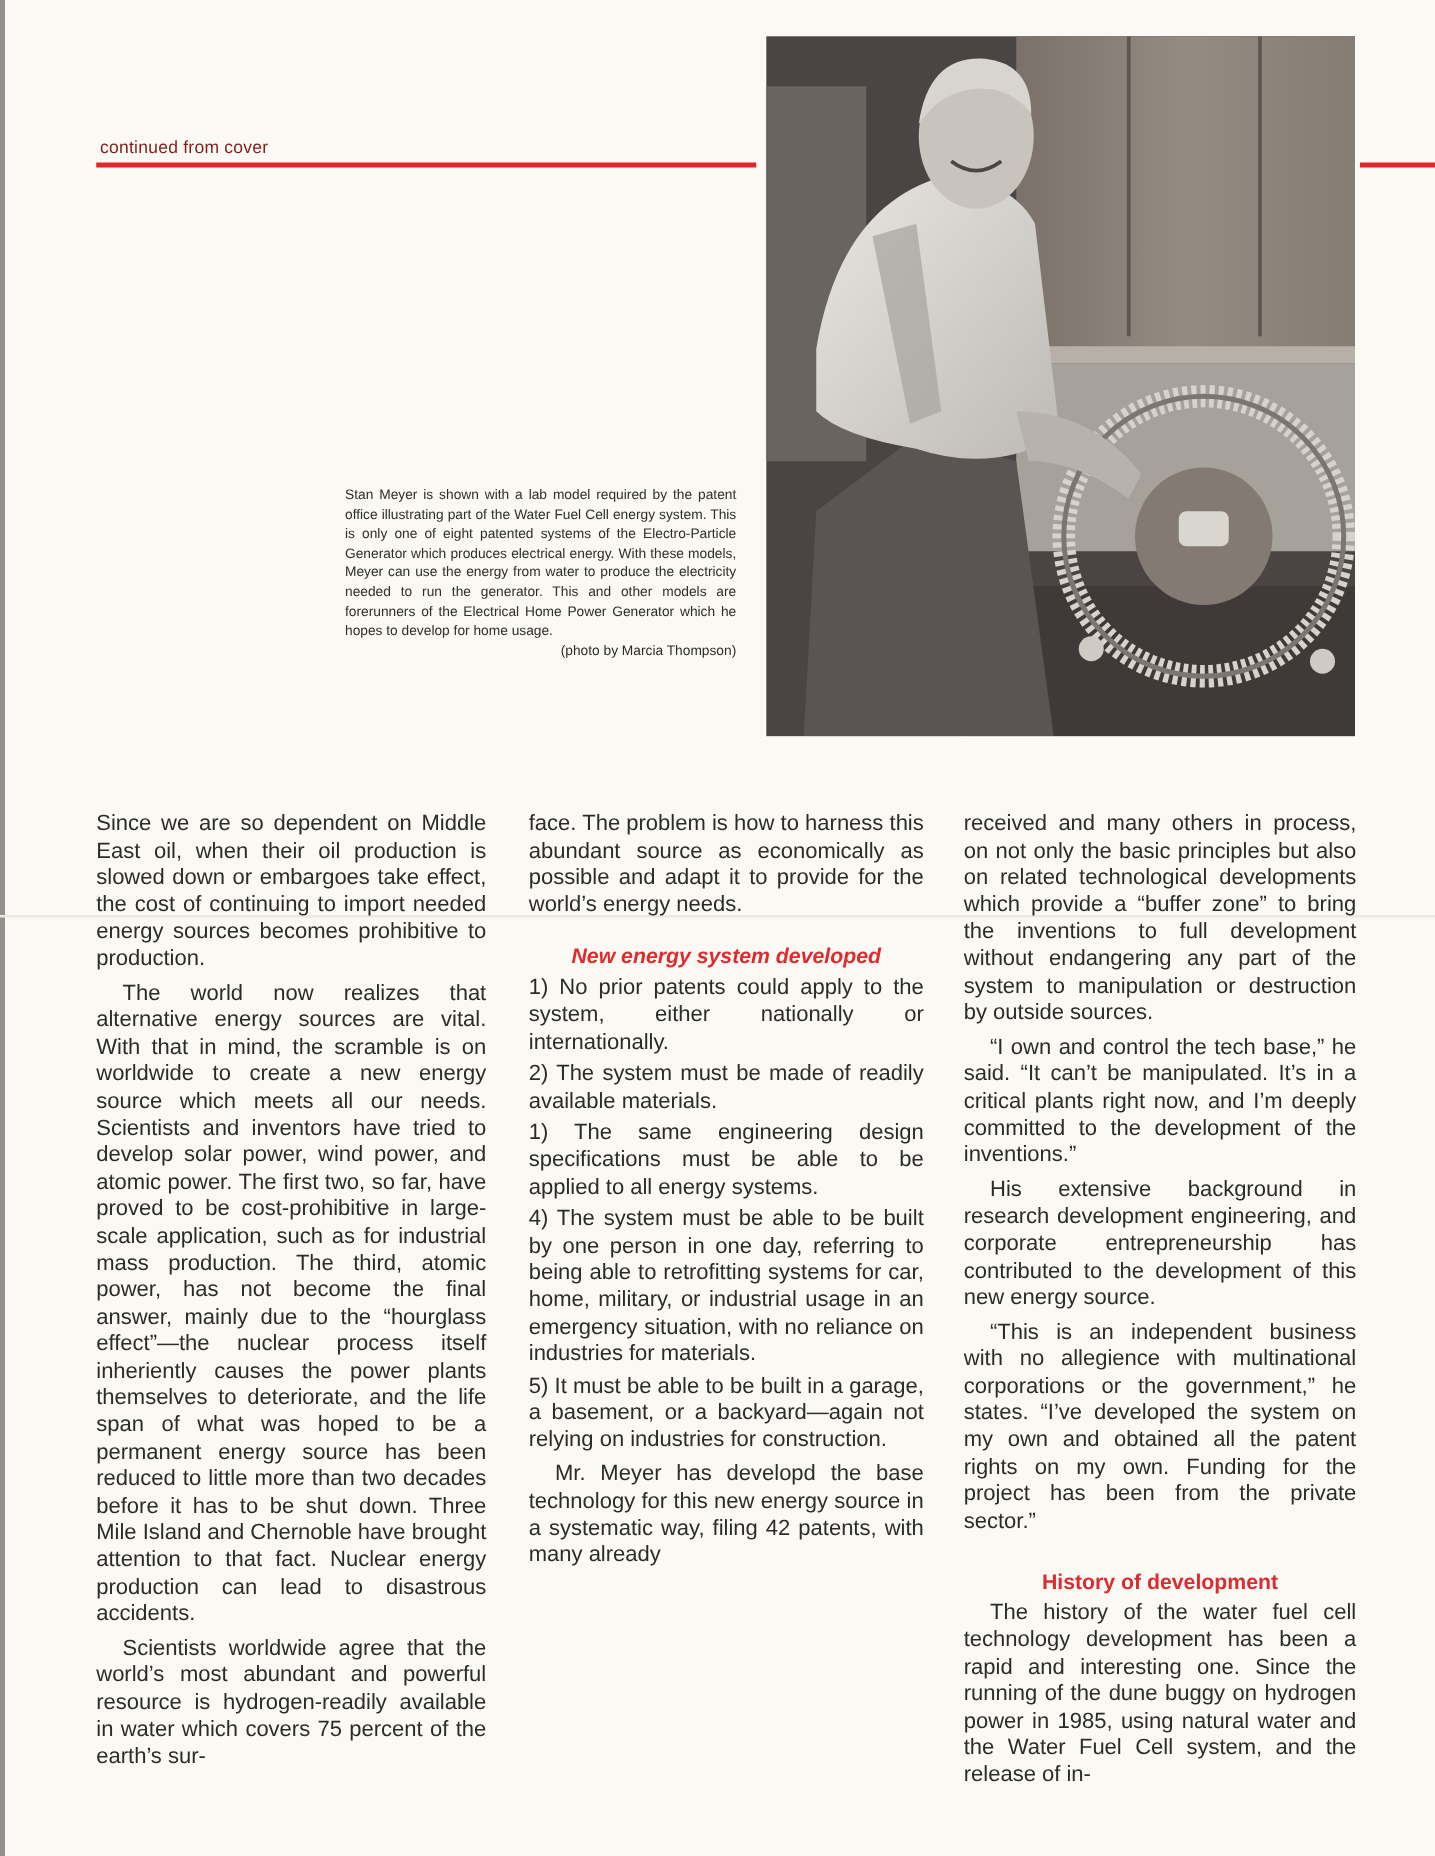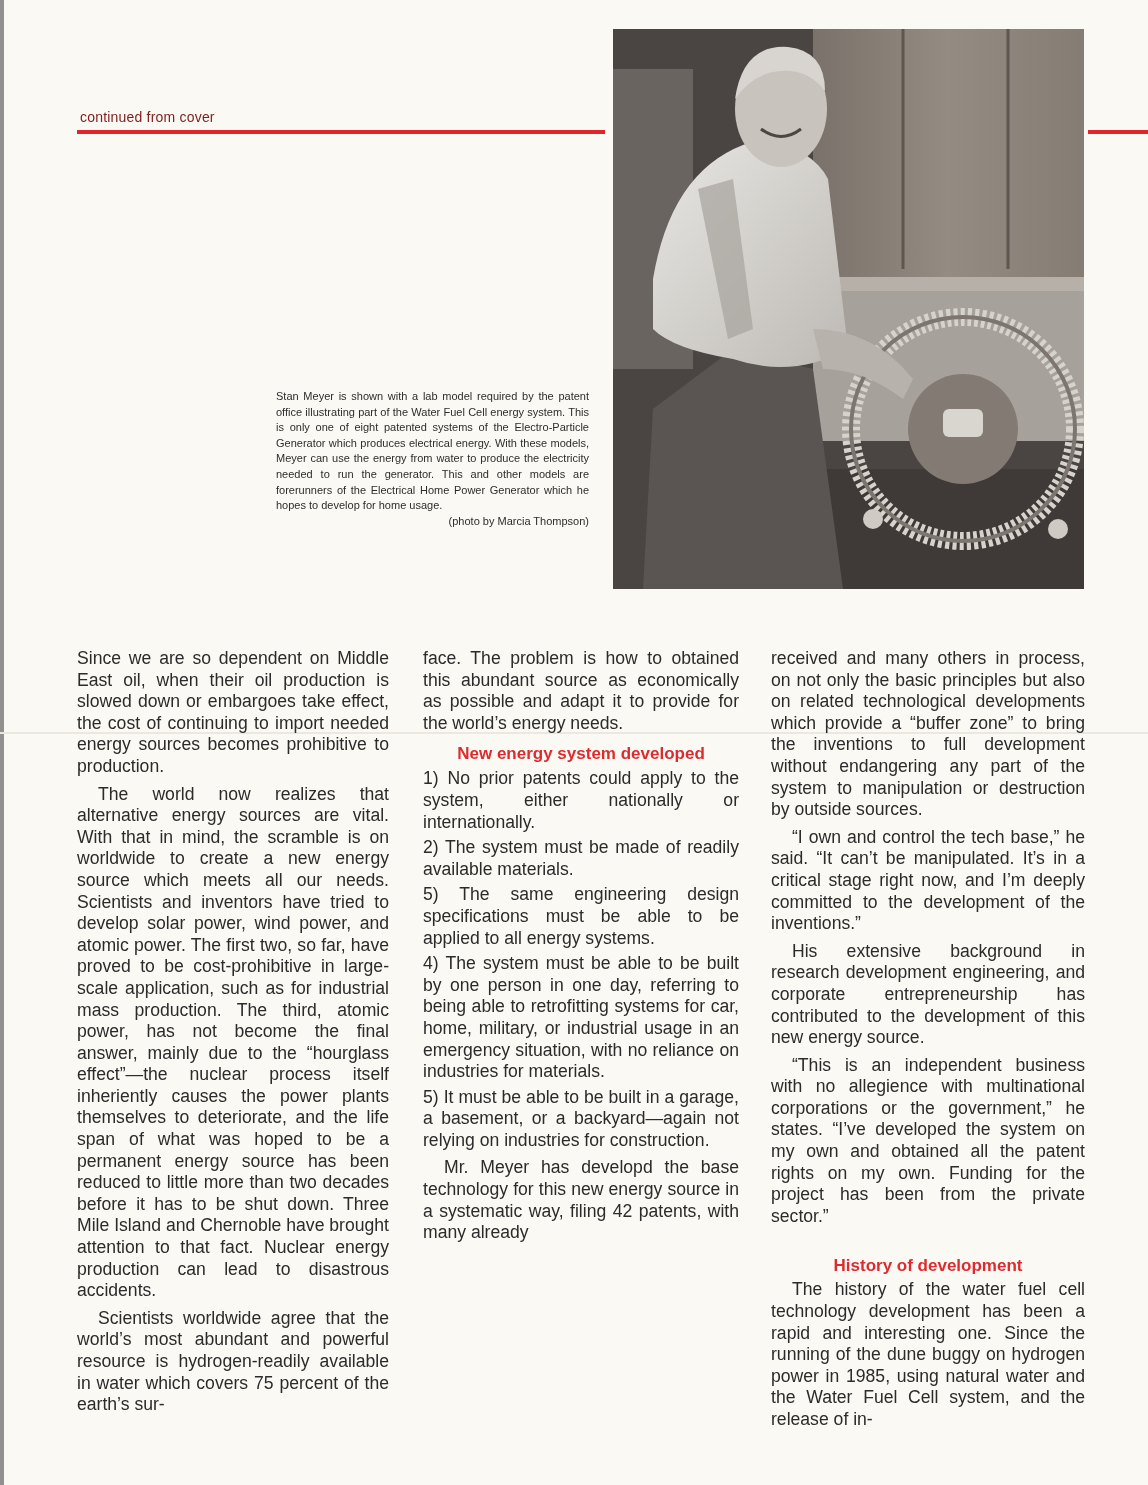--- a/index.html
+++ b/index.html
@@ -39,21 +39,21 @@
   .col p { margin: 0; }
   .col p.indent { text-indent: 21px; margin-top: 6px; }
   .col p.item { margin-top: 4px; }
   .col1 { left: 77px; width: 312px; }
   .col2 { left: 423px; width: 316px; }
   .col3 { left: 771px; width: 314px; }
   .subhead {
     color: #dd2b2f; font-weight: bold; text-align: center;
     font-size: 17px; line-height: 21px; margin: 16px 0 3px 0;
   }
-  .col2 .sub1 { margin-top: 9px; }
+  .col2 .sub1 { margin-top: 20px; font-style: italic; }
   .col3 .sub2 { margin-top: 28px; }
 </style>
 </head>
 <body>
 
 <div class="left-edge"></div>
 <div class="fold"></div>
 
 <div class="continued">continued from cover</div>
 <div class="red-rule-left"></div>
@@ -101,30 +101,30 @@
   <span class="credit">(photo by Marcia Thompson)</span>
 </div>
 
 <div class="col col1">
   <p>Since we are so dependent on Middle East oil, when their oil production is slowed down or embargoes take effect, the cost of continuing to import needed energy sources becomes prohibitive to production.</p>
   <p class="indent">The world now realizes that alternative energy sources are vital. With that in mind, the scramble is on worldwide to create a new energy source which meets all our needs. Scientists and inventors have tried to develop solar power, wind power, and atomic power. The first two, so far, have proved to be cost-prohibitive in large-scale application, such as for industrial mass production. The third, atomic power, has not become the final answer, mainly due to the “hourglass effect”—the nuclear process itself inheriently causes the power plants themselves to deteriorate, and the life span of what was hoped to be a permanent energy source has been reduced to little more than two decades before it has to be shut down. Three Mile Island and Chernoble have brought attention to that fact. Nuclear energy production can lead to disastrous accidents.</p>
   <p class="indent">Scientists worldwide agree that the world’s most abundant and powerful resource is hydrogen-readily available in water which covers 75 percent of the earth’s sur-</p>
 </div>
 
 <div class="col col2">
-  <p>face. The problem is how to obtained this abundant source as economically as possible and adapt it to provide for the world’s energy needs.</p>
+  <p>face. The problem is how to harness this abundant source as economically as possible and adapt it to provide for the world’s energy needs.</p>
   <div class="subhead sub1">New energy system developed</div>
   <p class="item">1) No prior patents could apply to the system, either nationally or internationally.</p>
   <p class="item">2) The system must be made of readily available materials.</p>
-  <p class="item">5) The same engineering design specifications must be able to be applied to all energy systems.</p>
+  <p class="item">1) The same engineering design specifications must be able to be applied to all energy systems.</p>
   <p class="item">4) The system must be able to be built by one person in one day, referring to being able to retrofitting systems for car, home, military, or industrial usage in an emergency situation, with no reliance on industries for materials.</p>
   <p class="item">5) It must be able to be built in a garage, a basement, or a backyard—again not relying on industries for construction.</p>
   <p class="indent">Mr. Meyer has developd the base technology for this new energy source in a systematic way, filing 42 patents, with many already</p>
 </div>
 
 <div class="col col3">
   <p>received and many others in process, on not only the basic principles but also on related technological developments which provide a “buffer zone” to bring the inventions to full development without endangering any part of the system to manipulation or destruction by outside sources.</p>
-  <p class="indent">“I own and control the tech base,” he said. “It can’t be manipulated. It’s in a critical stage right now, and I’m deeply committed to the development of the inventions.”</p>
+  <p class="indent">“I own and control the tech base,” he said. “It can’t be manipulated. It’s in a critical plants right now, and I’m deeply committed to the development of the inventions.”</p>
   <p class="indent">His extensive background in research development engineering, and corporate entrepreneurship has contributed to the development of this new energy source.</p>
   <p class="indent">“This is an independent business with no allegience with multinational corporations or the government,” he states. “I’ve developed the system on my own and obtained all the patent rights on my own. Funding for the project has been from the private sector.”</p>
   <div class="subhead sub2">History of development</div>
   <p style="text-indent:21px">The history of the water fuel cell technology development has been a rapid and interesting one. Since the running of the dune buggy on hydrogen power in 1985, using natural water and the Water Fuel Cell system, and the release of in-</p>
 </div>
 
 </body></html>

